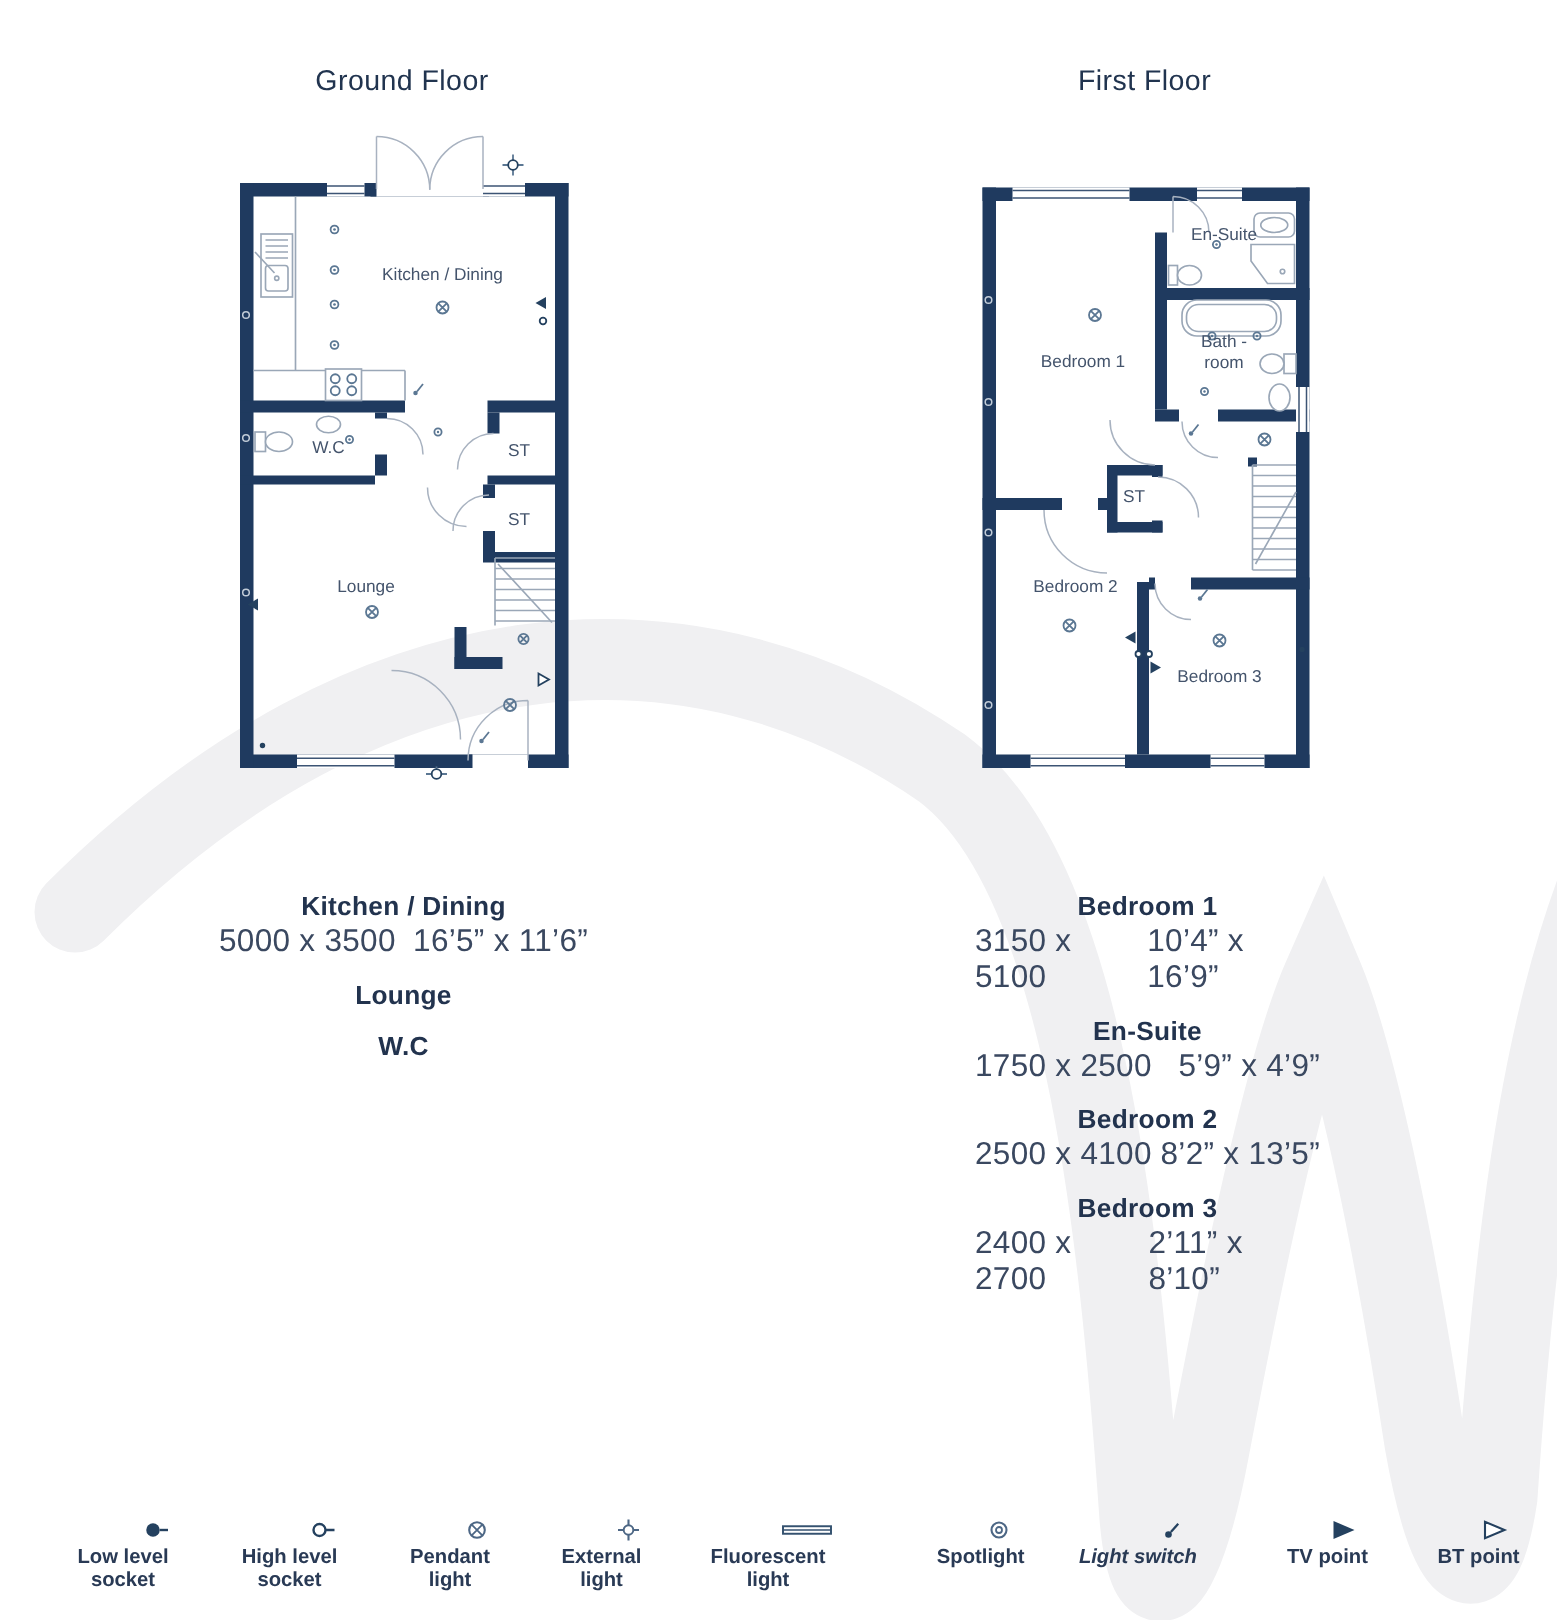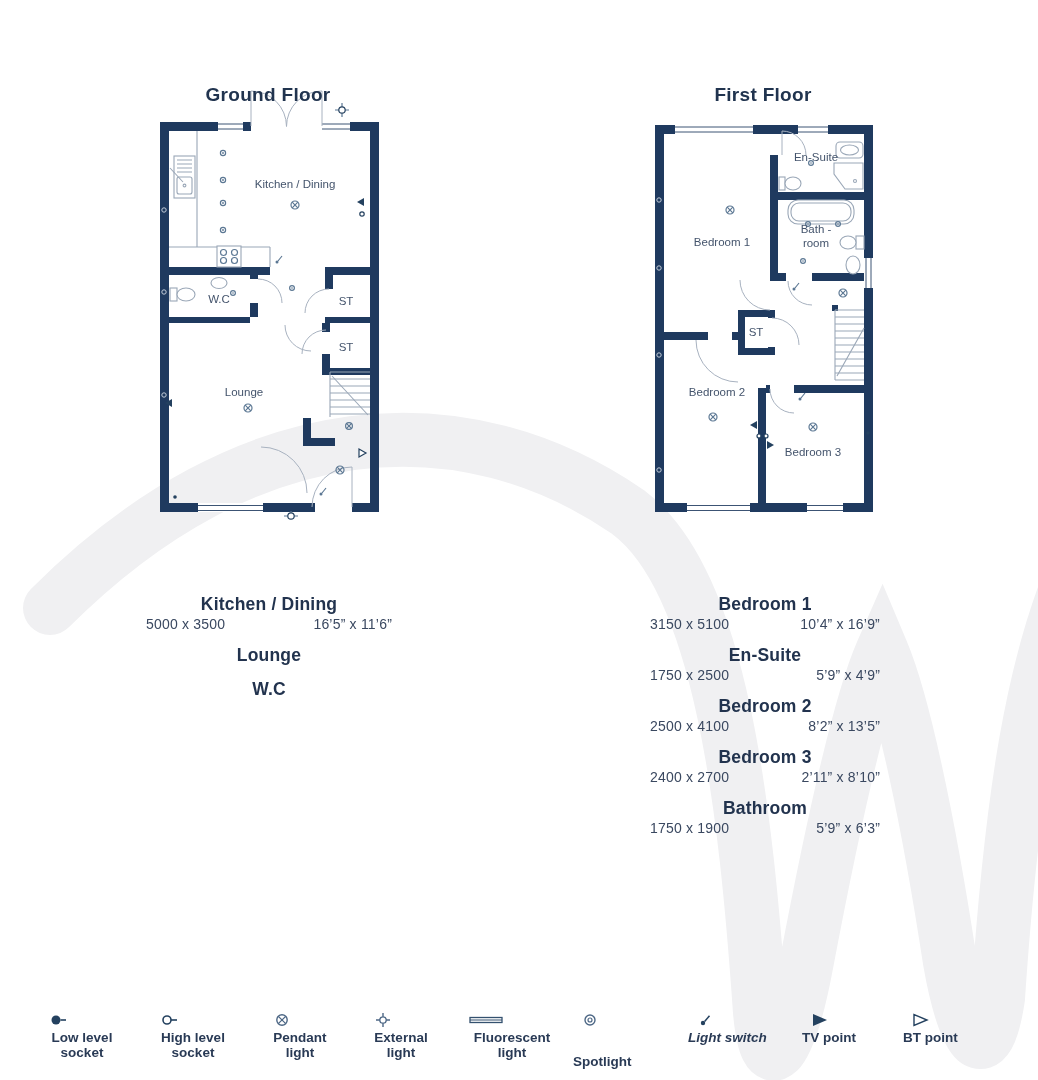--- a/index.html
+++ b/index.html
@@ -6,39 +6,39 @@
   body{
     width:1038px;height:1080px;position:relative;overflow:hidden;
     background:#ffffff;
     font-family:"Liberation Sans", "DejaVu Sans", sans-serif;
     color:#22334e;
   }
   .wm{position:absolute;left:0;top:0;z-index:0;}
 
   .floor-title{
     position:absolute;width:230px;text-align:center;
-    font-size:19px;font-weight:700;letter-spacing:.3px;color:#21344f;z-index:2;margin-top:40px;
+    font-size:19px;font-weight:400;letter-spacing:.3px;color:#21344f;z-index:2;
   }
   .plan{position:absolute;width:230px;height:430px;z-index:1;}
   .plan svg{display:block;}
   .room-label{
     position:absolute;transform:translate(-50%,-50%);
     font-size:11.5px;line-height:1.25;color:#44546c;text-align:center;z-index:2;
   }
   .nowrap{white-space:nowrap;}
   .w58{width:58px;}
   .w46{width:46px;}
 
   .dims{position:absolute;z-index:2;}
   .dim-entry{margin-bottom:13px;}
   .dim-name{font-size:17.5px;font-weight:700;text-align:center;color:#22334e;letter-spacing:.2px;}
-  .dim-row{display:flex;justify-content:space-between;font-size:14px;color:#3a4860;margin-top:1px;letter-spacing:.2px;}
+  .dim-row{display:flex;justify-content:space-between;font-size:21px;color:#3a4860;margin-top:1px;letter-spacing:.2px;}
 
   .legend-item{
-    position:absolute;top:1012px;display:flex;flex-direction:column;align-items:flex-start;z-index:2;
+    position:absolute;top:1012px;display:flex;flex-direction:column;align-items:flex-end;z-index:2;
   }
   .legend-label{
     margin-top:2px;font-size:13.5px;line-height:15px;font-weight:600;
     color:#293a55;text-align:center;
   }
 
   
   .wl{fill:#1f3a5f;}
   .win{fill:#ffffff;}
   .wline{stroke:#3c5474;stroke-width:1;fill:none;}
@@ -410,27 +410,20 @@
       <span>8’2” x 13’5”</span>
     </div>
   </div>
   <div class="dim-entry">
     <div class="dim-name">Bedroom 3</div>
     <div class="dim-row">
       <span>2400 x 2700</span>
       <span>2’11” x 8’10”</span>
     </div>
   </div>
-  <div class="dim-entry">
-    <div class="dim-name">Bathroom</div>
-    <div class="dim-row">
-      <span>1750 x 1900</span>
-      <span>5’9” x 6’3”</span>
-    </div>
-  </div>
 </div>
 
 <div class="legend-item" style="left:42px;width:80px;">
   <svg width="34" height="16">
     <circle cx="14" cy="8" r="4.5" fill="#24415f"></circle>
       <path d="M18.5 8 H24" stroke="#24415f" stroke-width="1.6"></path>
   </svg>
   <div class="legend-label">Low level socket</div>
 </div>
 <div class="legend-item" style="left:153px;width:80px;">
@@ -454,21 +447,21 @@
   </svg>
   <div class="legend-label">External light</div>
 </div>
 <div class="legend-item" style="left:466px;width:92px;">
   <svg width="40" height="16">
     <rect x="4" y="5.5" width="32" height="5" fill="none" stroke="#34516f" stroke-width="1.3"></rect>
     <path d="M4 8 H36" stroke="#34516f" stroke-width="1"></path>
   </svg>
   <div class="legend-label">Fluorescent light</div>
 </div>
-<div class="legend-item" style="left:573px;width:110px;gap:24px;">
+<div class="legend-item" style="left:573px;width:110px;">
   <svg width="34" height="16">
     <circle cx="17" cy="8" r="5" fill="none" stroke="#4d6785" stroke-width="1.4"></circle>
     <circle cx="17" cy="8" r="2" fill="none" stroke="#4d6785" stroke-width="1.2"></circle>
   </svg>
   <div class="legend-label">Spotlight</div>
 </div>
 <div class="legend-item" style="left:688px;width:110px;font-style:italic;">
   <svg width="34" height="16">
     <circle cx="15" cy="11" r="2.2" fill="#24415f"></circle>
     <path d="M16.6 9.4 L21.5 3.8" stroke="#24415f" stroke-width="1.5"></path>

